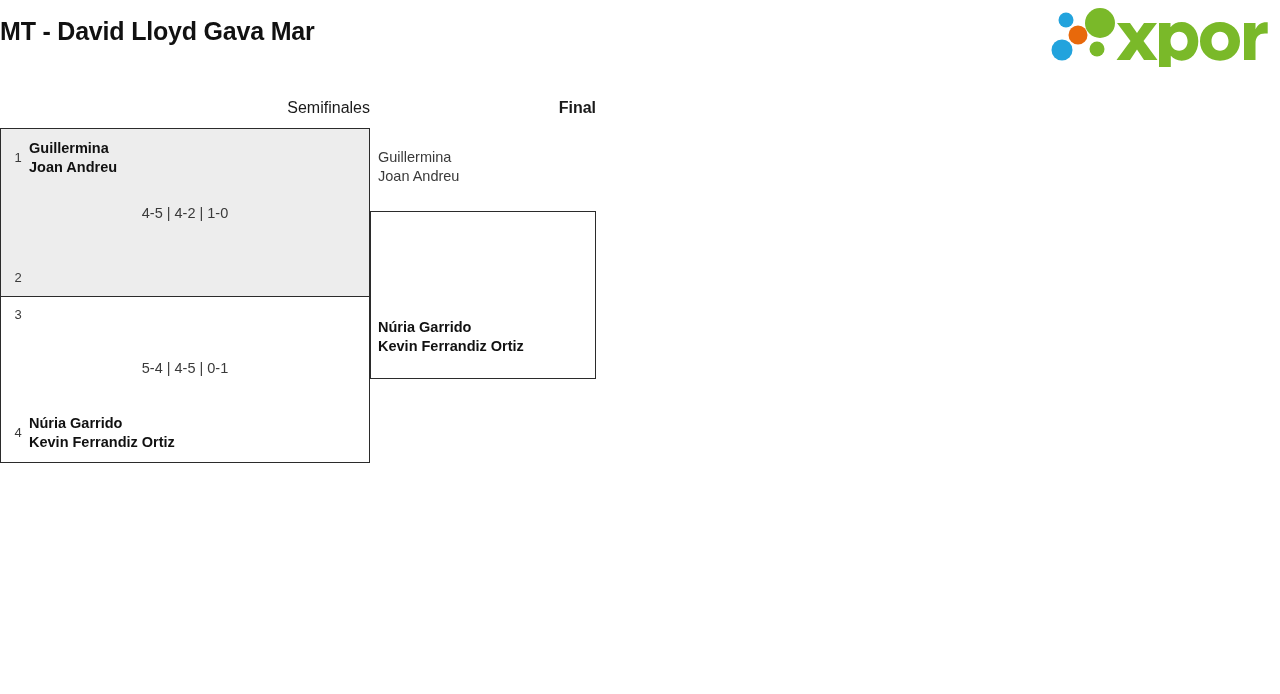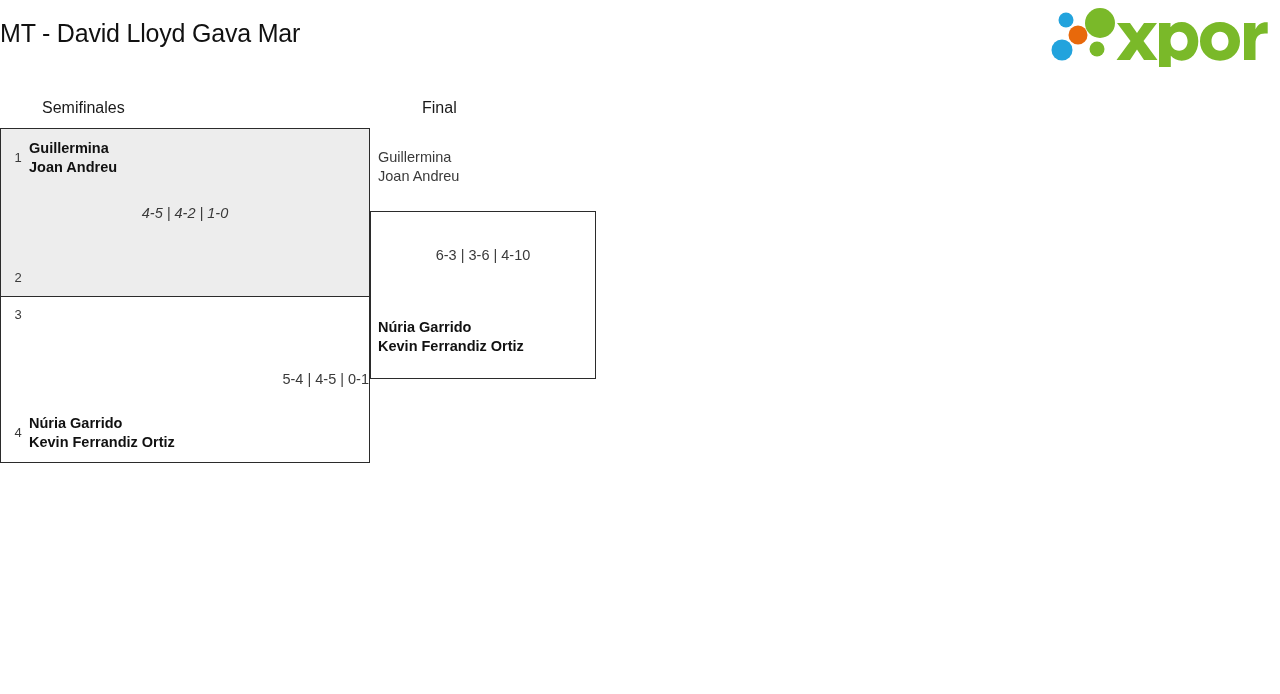--- a/index.html
+++ b/index.html
@@ -18,53 +18,52 @@
     width: 1280px;
     height: 694px;
     overflow: hidden;
     background: #ffffff;
   }
 
   
   .tournament-title {
     position: absolute;
     left: 0px;
-    top: 0px;
+    top: 12px;
     width: 900px;
     font-size: 25px;
     line-height: 33px;
     color: #111111;
-    font-weight: 400;
+    font-weight: 700;
     letter-spacing: -0.2px;
-    padding-top: 17px;
+    padding-top: 3px;
   }
   .tournament-title .line { display: block; white-space: pre; }
 
   
   .logo {
     position: absolute;
     right: 7px;
     top: 5px;
     width: 226px;
     height: 62px;
   }
   .logo svg { display: block; width: 226px; height: 62px; }
 
   
   .round-header {
     position: absolute;
-    text-align: left;
+    text-align: right;
     font-size: 16px;
     line-height: 20px;
     color: #1a1a1a;
     font-weight: 400;
-    margin-left: 42px;
   }
   #round-header-0 { left: 0px;   top: 98px; width: 370px; }
-  #round-header-1 { left: 380px; top: 98px; width: 226px; }
+  #round-header-1 { left: 370px; top: 98px; width: 226px; font-weight: bold; }
 
   
   .bracket-col { position: absolute; }
   #col-semis { left: 0px; top: 128px; width: 370px; }
   #col-final { left: 370px; top: 211px; width: 226px; }
 
   
   .match {
     position: relative;
     border: 1px solid #2b2b2b;
@@ -114,22 +113,22 @@
   .score {
     position: absolute;
     left: 0;
     width: 100%;
     text-align: center;
     font-size: 14.5px;
     line-height: 18px;
     color: #3a3a3a;
     font-weight: 400;
   }
-  #match-sf1 .score   { top: 75px; font-style: italic; }
-  #match-sf2 .score   { top: 73px; text-align: right; }
+  #match-sf1 .score   { top: 75px; }
+  #match-sf2 .score   { top: 62px; }
   #match-final .score { top: 34px; }
 
   
   #match-final .competitor.top    { top: -64px; padding-left: 7px; }
   #match-final .competitor.bottom { bottom: 22px; padding-left: 7px; }
   #match-final .players           { line-height: 19px; }
 </style>
 </head>
 <body>
 
@@ -197,21 +196,20 @@
   </div>
 
   <div class="bracket-col" id="col-final">
     <div class="match" id="match-final">
       <div class="competitor top">
         <span class="players">
           <span class="pname">Guillermina</span>
           <span class="pname">Joan Andreu</span>
         </span>
       </div>
-      <div class="score">6-3 | 3-6 | 4-10</div>
       <div class="competitor bottom">
         <span class="players winner">
           <span class="pname">Núria Garrido</span>
           <span class="pname">Kevin Ferrandiz Ortiz</span>
         </span>
       </div>
     </div>
   </div>
 
 </div>

